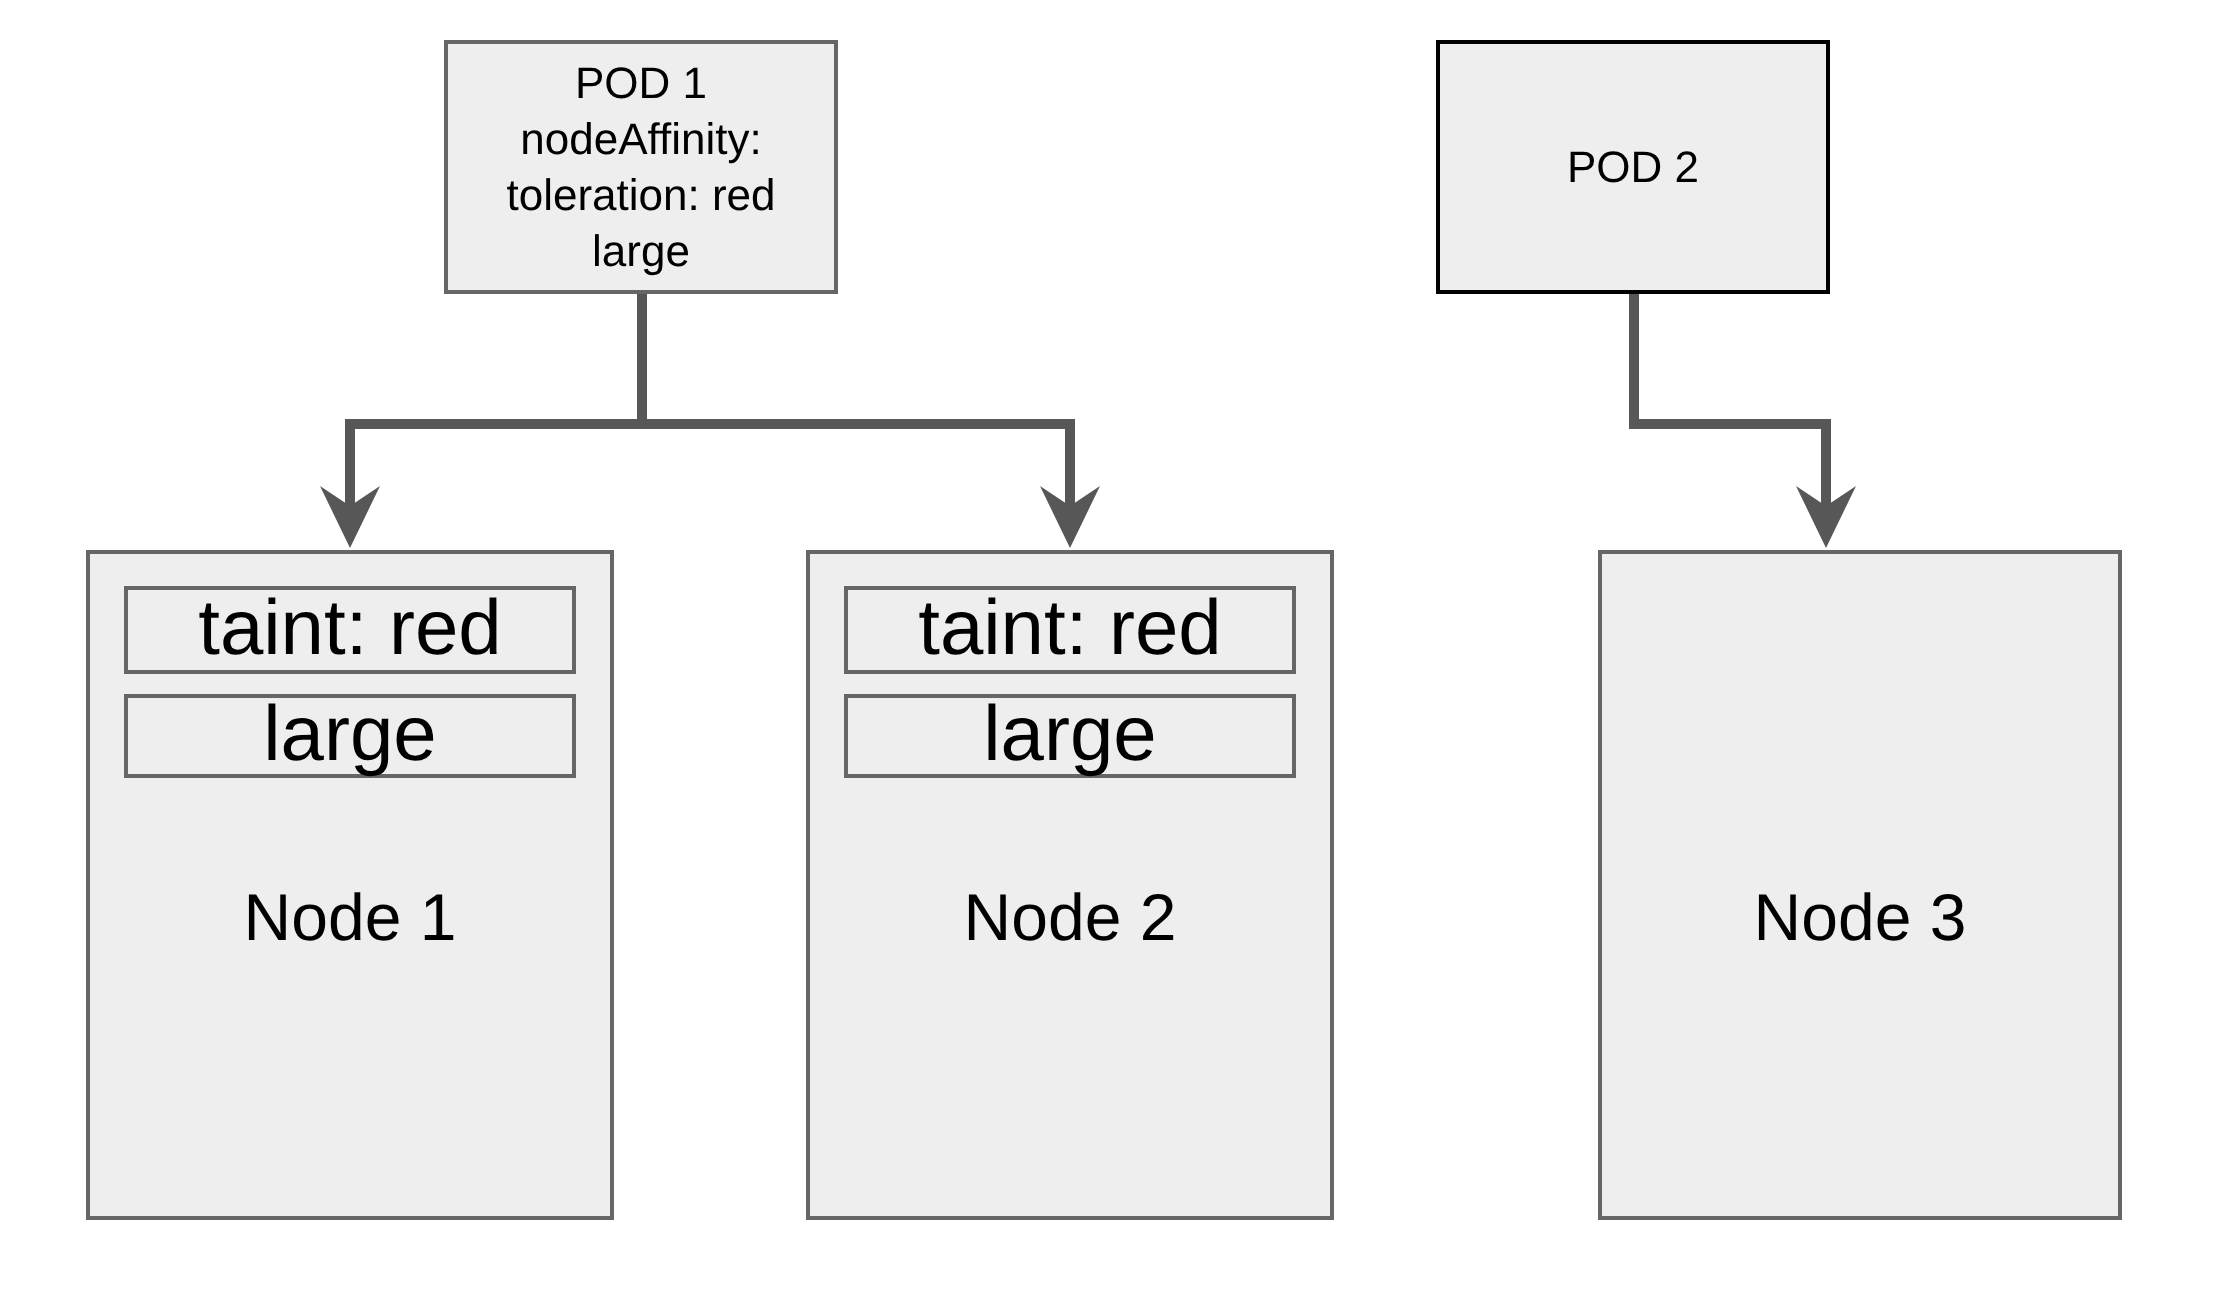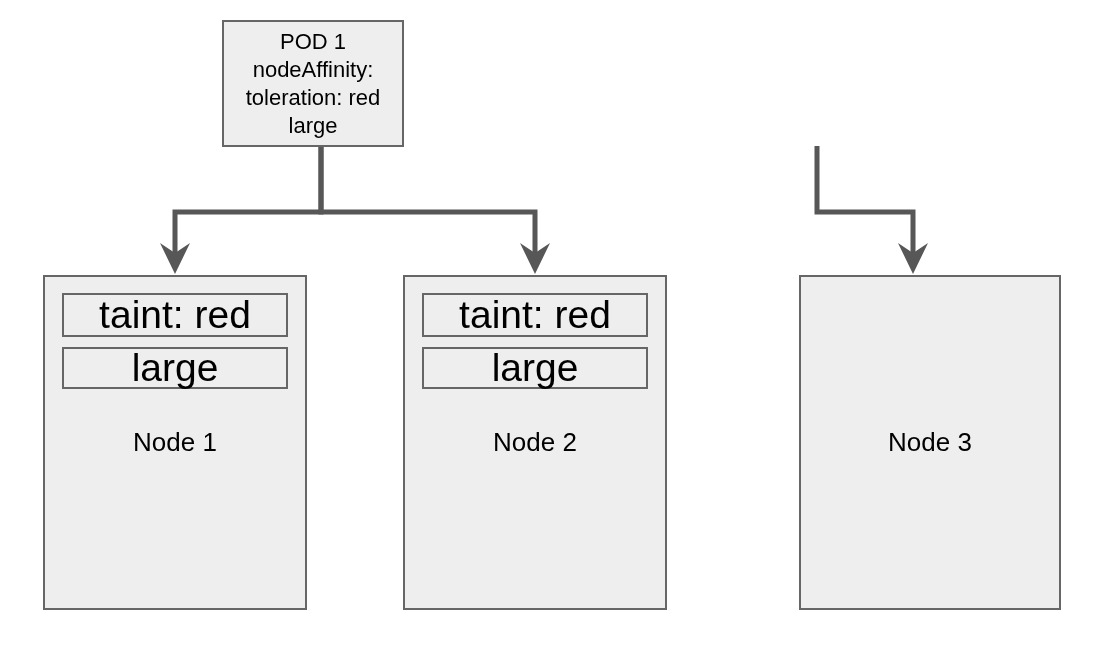--- a/index.html
+++ b/index.html
@@ -35,49 +35,52 @@
   .pod2{border-color:var(--pod2-border);}
   .node-tag{
     position:absolute;left:17px;right:17px;
     background:var(--fill);
     border:2px solid var(--border);
     box-sizing:border-box;
     display:flex;justify-content:center;align-items:center;
     font-size:39px;
   }
   .node-label{
-    position:absolute;left:0;right:0;top:137px;height:56px;
+    position:absolute;left:0;right:0;top:154px;height:56px;
     display:flex;justify-content:center;align-items:center;
-    font-size:26px;
+    font-size:33px;
   }
 </style>
 </head>
 <body>
 
 <div class="canvas">
 
   <svg class="arrows" viewBox="0 0 1108 650" xmlns="http://www.w3.org/2000/svg">
 
     <path class="line" d="M321,146 L321,212 L175,212 L175,256"></path>
     <path class="head" d="M175,274 L160,243 L175,253 L190,243 Z"></path>
 
     <path class="line" d="M321,146 L321,212 L535,212 L535,256"></path>
     <path class="head" d="M535,274 L520,243 L535,253 L550,243 Z"></path>
 
     <path class="line" d="M817,146 L817,212 L913,212 L913,256"></path>
     <path class="head" d="M913,274 L898,243 L913,253 L928,243 Z"></path>
   </svg>
 
-  <div class="box pod" style="left:222px;top:20px;width:182px;height:127px;">
+  <div class="box pod" style="left:222px;top:20px;width:197px;height:127px;">
     <div>POD 1</div>
     <div>nodeAffinity:</div>
     <div>toleration: red</div>
     <div>large</div>
   </div>
 
+  <div class="box pod pod2" style="left:718px;top:20px;width:197px;height:127px;">
+    <div>POD 2</div>
+  </div>
 
   <div class="box" style="left:43px;top:275px;width:264px;height:335px;">
     <div class="node-tag" style="top:16px;height:44px;">
       <span>taint: red</span>
     </div>
     <div class="node-tag" style="top:70px;height:42px;">
       <span>large</span>
     </div>
     <div class="node-label">Node 1</div>
   </div>

